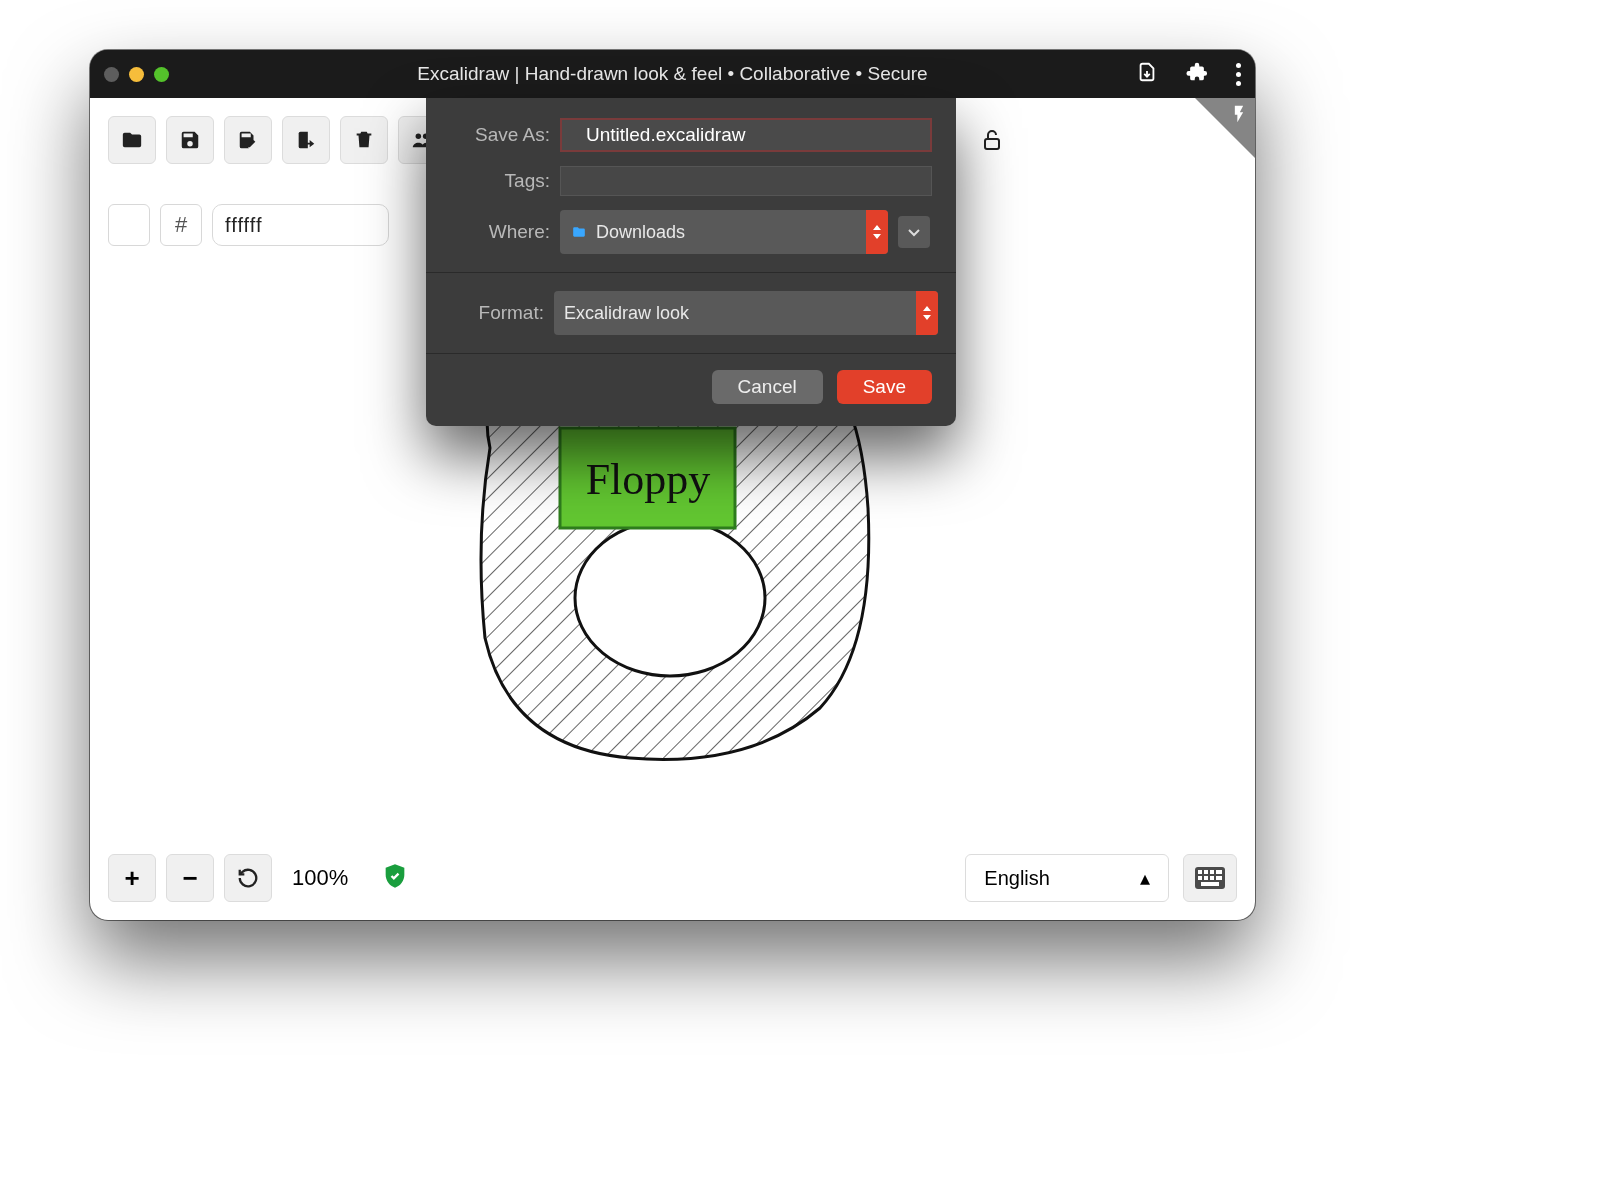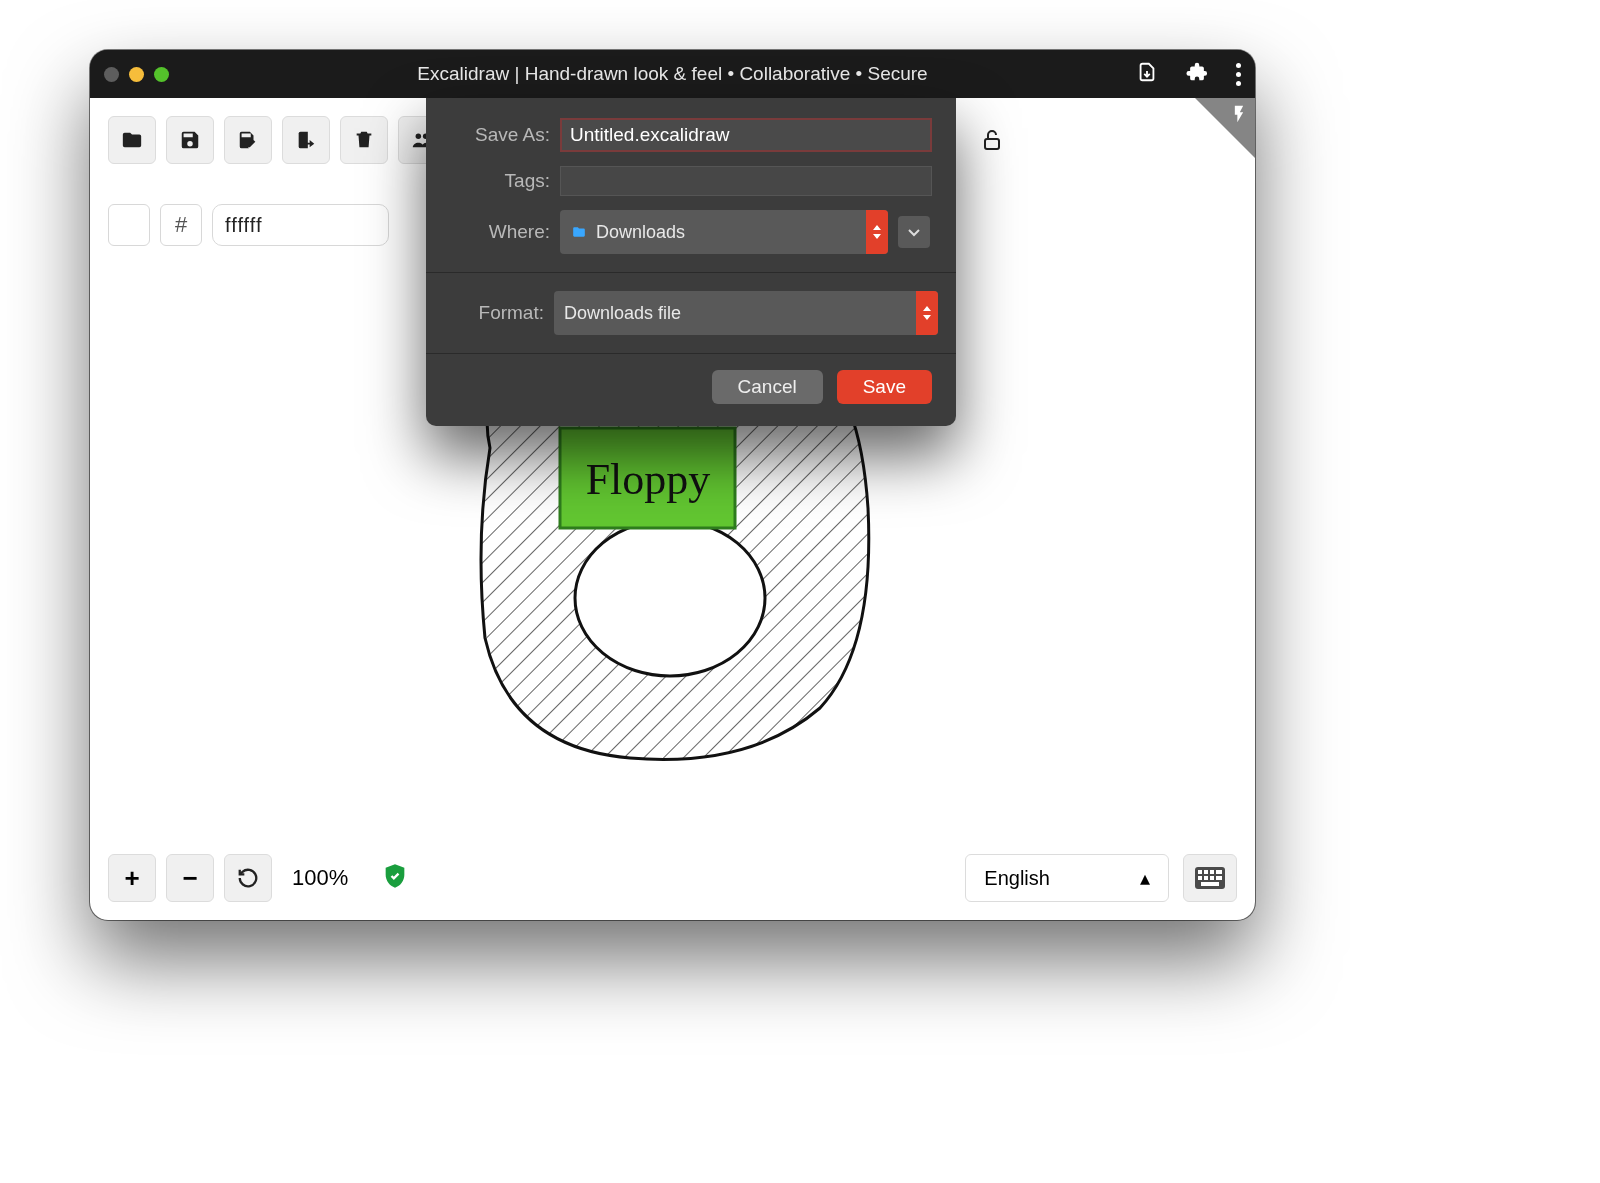--- a/index.html
+++ b/index.html
@@ -180,21 +180,21 @@
     align-items:center;
   }
   .dlg-label { text-align:right; color:#b8b8b8; white-space:nowrap;}
   .dlg-input {
     grid-column: 2 / span 2;
     height:34px;
     background:#474747;
     border:2px solid #7a3b3b;
     color:#fff;
     font-size:19px;
-    padding:0 8px;
+    padding:0 24px;
   }
   .dlg-input-plain {
     grid-column: 2 / span 2;
     height:30px;
     background:#474747;
     border:1px solid #555;
   }
   .dlg-select {
     height:44px;
     background:#595959;
@@ -429,21 +429,21 @@
               <path d="m2 3 5 5 5-5"></path>
             </svg>
         </div>
       </div>
 
       <div class="dlg-sep"></div>
 
       <div class="dlg-format">
         <div class="dlg-label">Format:</div>
         <div class="dlg-select">
-          <span style="flex:1;">Downloads file</span>
+          <span style="flex:1;">Excalidraw look</span>
           <span class="sel-caret red">
             <svg width="10" height="14" viewBox="0 0 10 14" fill="#fff">
                 <path d="M5 0 9 5H1zM5 14 1 9h8z"></path>
               </svg>
           </span>
         </div>
       </div>
 
       <div class="dlg-footer">
         <div class="dlg-btn cancel">

